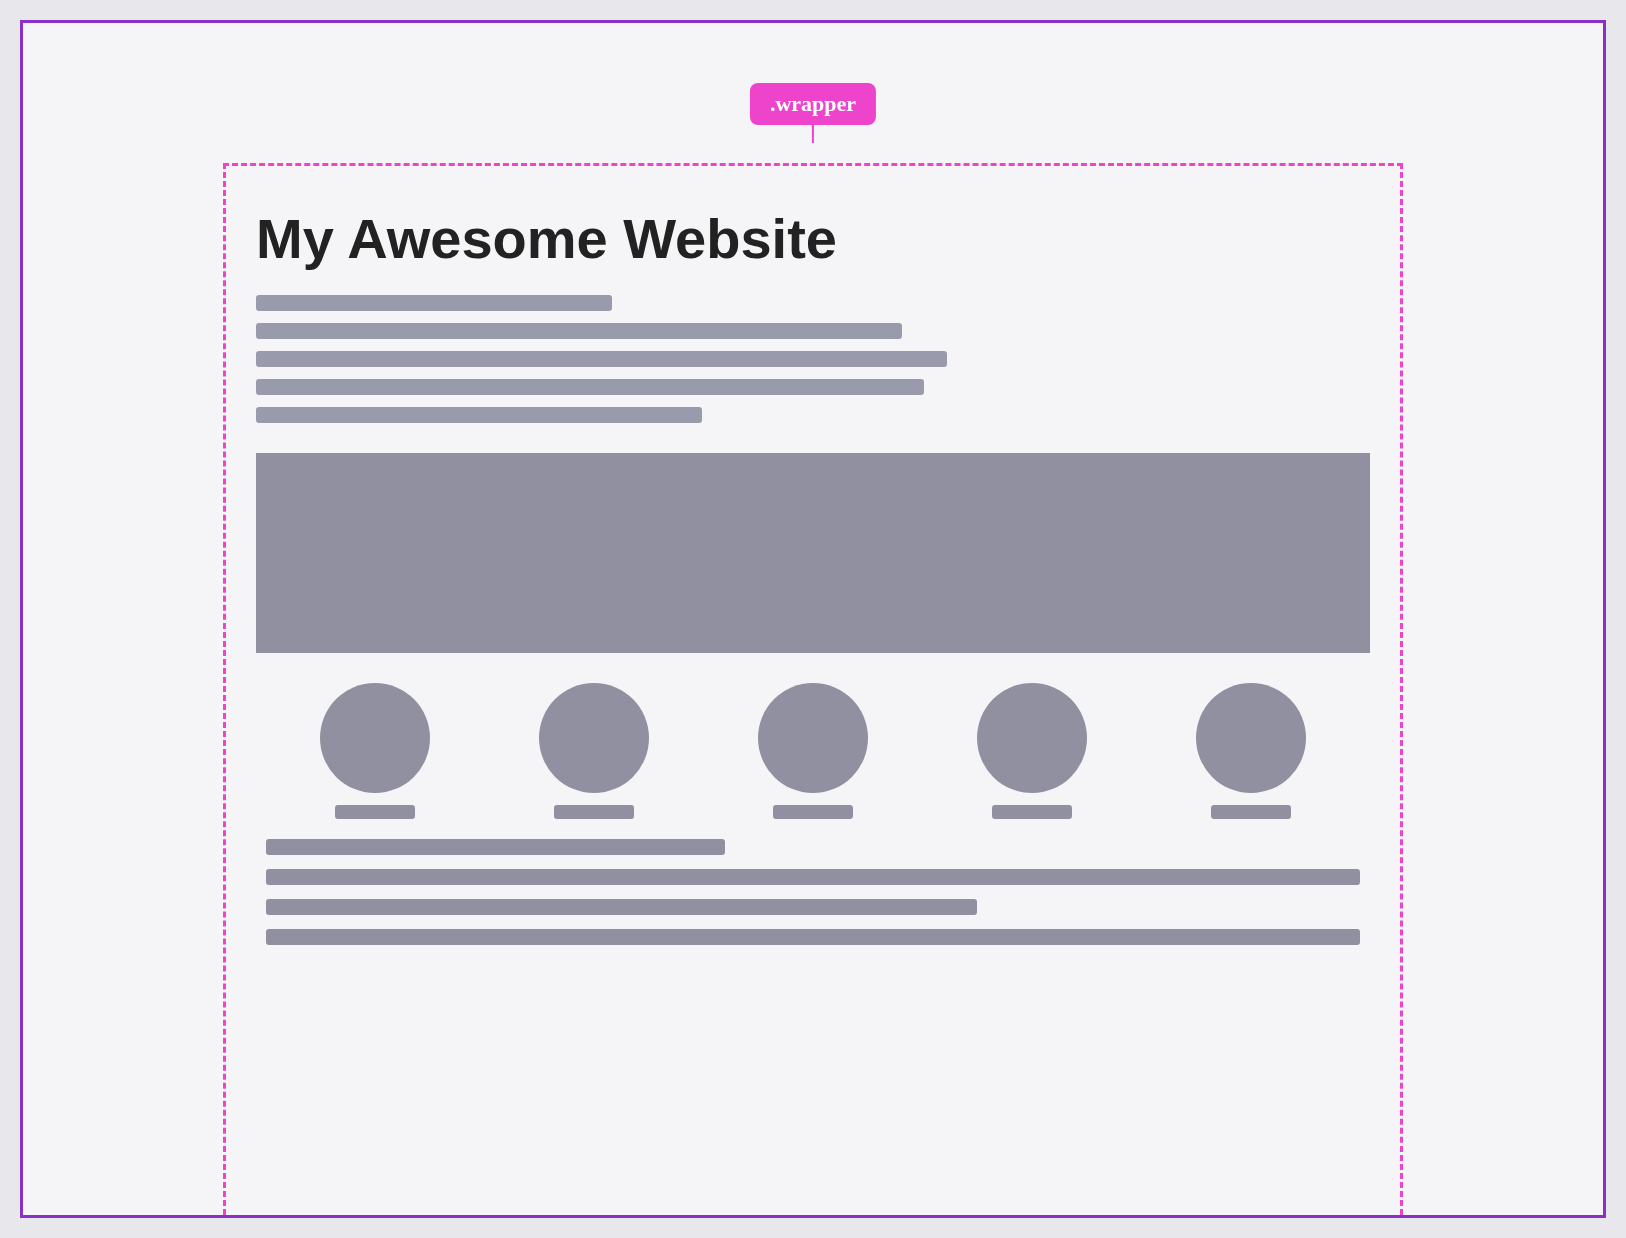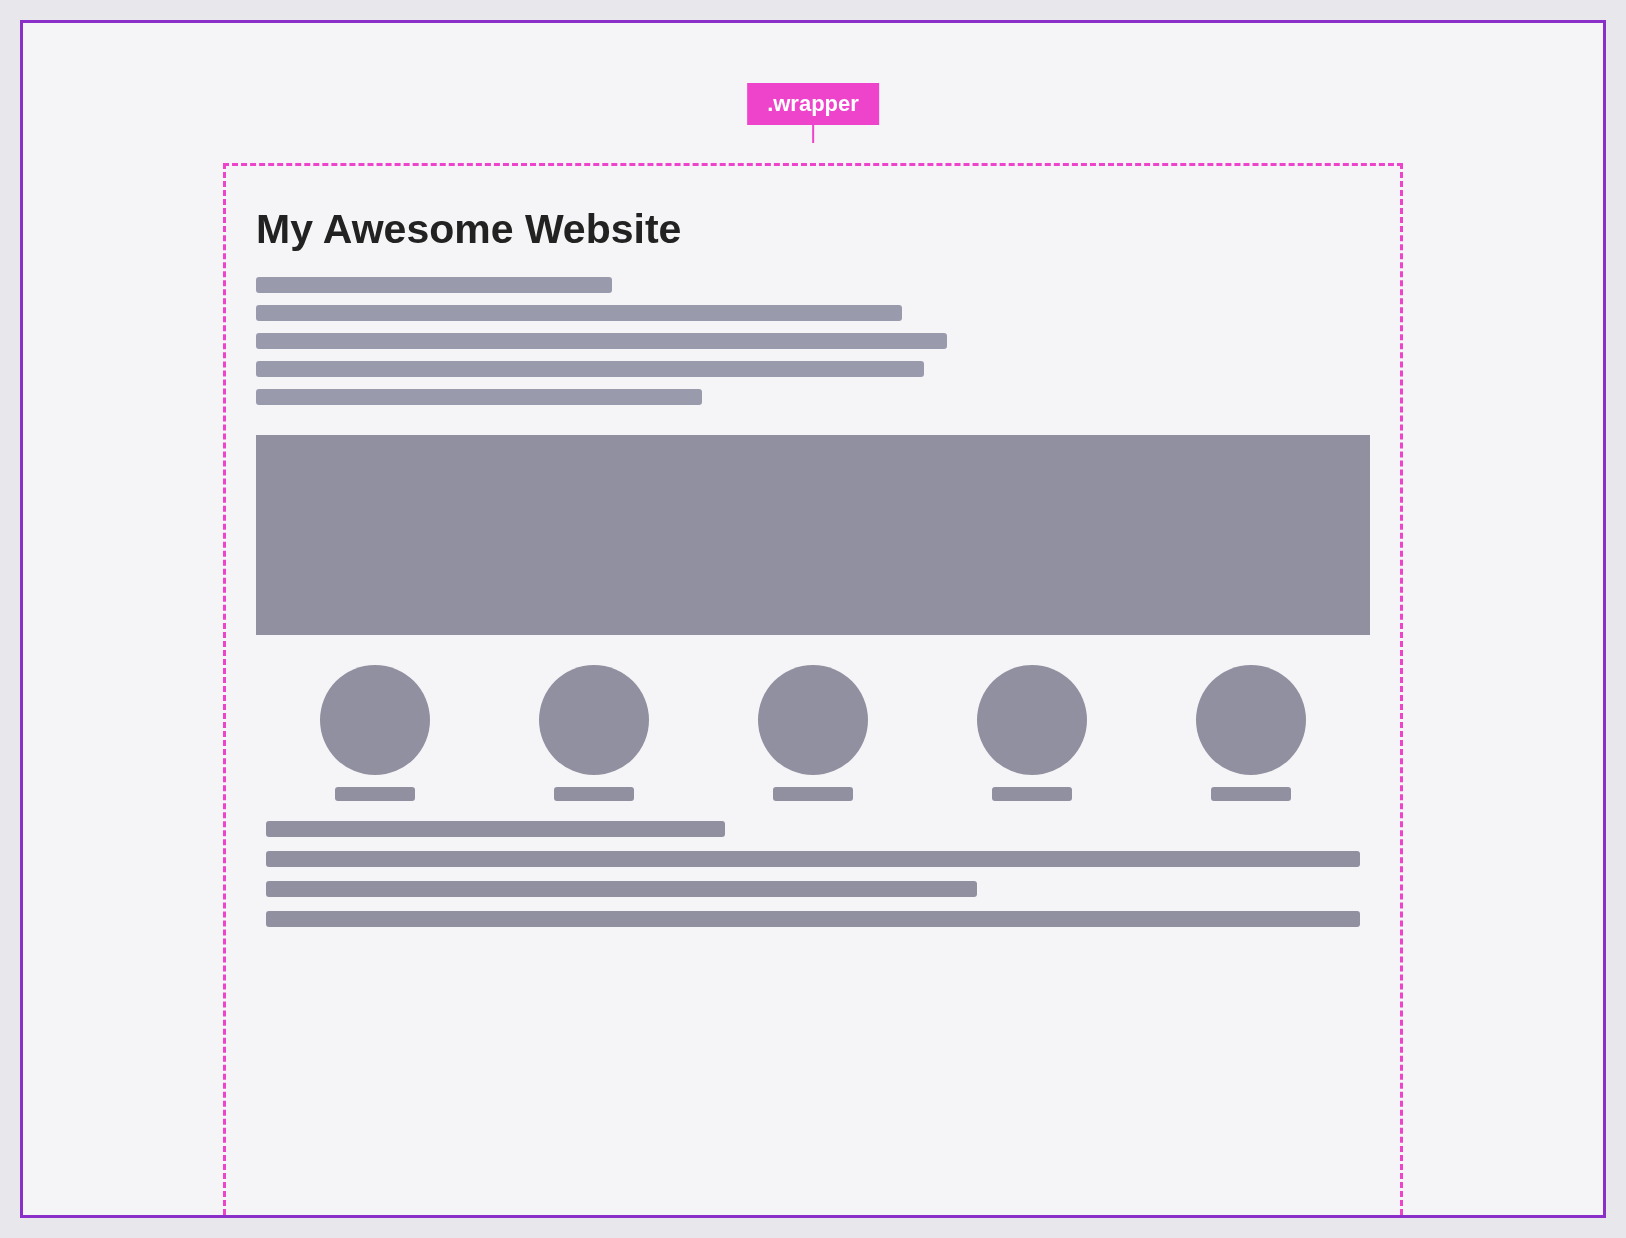--- a/index.html
+++ b/index.html
@@ -25,23 +25,23 @@
     
     .wrapper-label {
       position: absolute;
       top: 60px;
       left: 50%;
       transform: translateX(-50%);
       background: #ee44cc;
       color: white;
       font-size: 22px;
       font-weight: bold;
-      font-family: Liberation Sans, sans-serif;
+      font-family: Liberation Serif, serif;
       padding: 8px 20px;
-      border-radius: 0;
+      border-radius: 8px;
       z-index: 10;
       white-space: nowrap;
     }
 
     .wrapper-label::after {
       content: '';
       position: absolute;
       bottom: -18px;
       left: 50%;
       transform: translateX(-50%);
@@ -60,21 +60,21 @@
       border: 3px dashed #ee44cc;
       border-bottom: none;
     }
 
     
     .content-area {
       padding: 40px 30px 30px 30px;
     }
 
     .site-title {
-      font-size: 41px;
+      font-size: 56px;
       font-weight: 900;
       color: #222;
       margin-bottom: 24px;
     }
 
     
     .text-lines {
       margin-bottom: 30px;
     }
 

